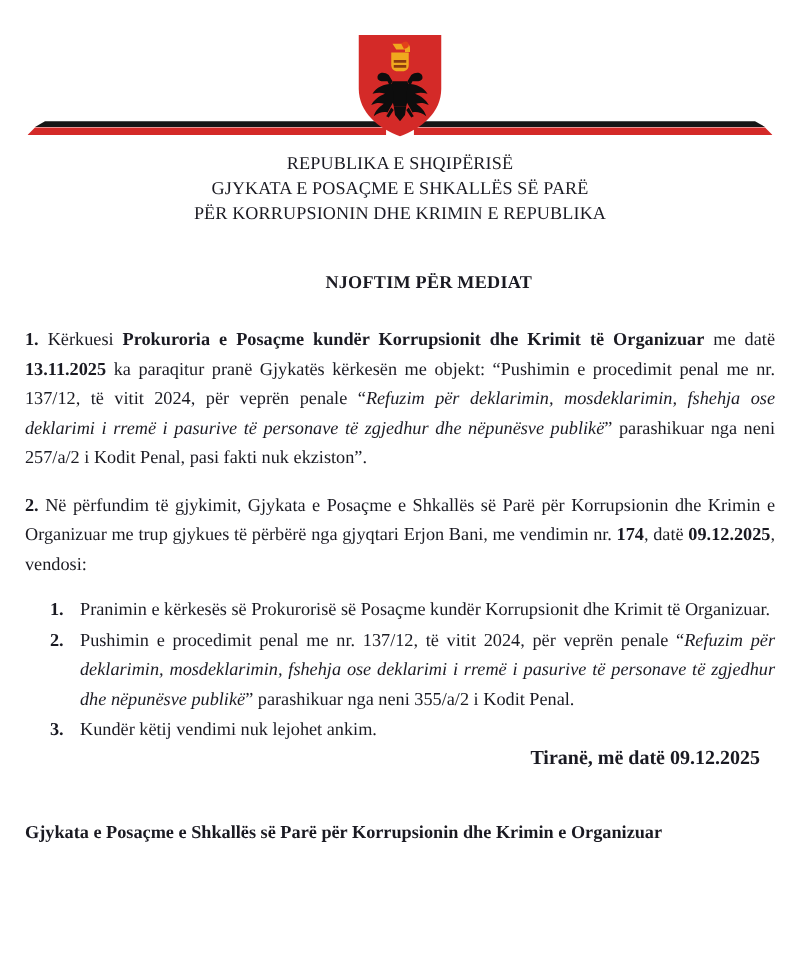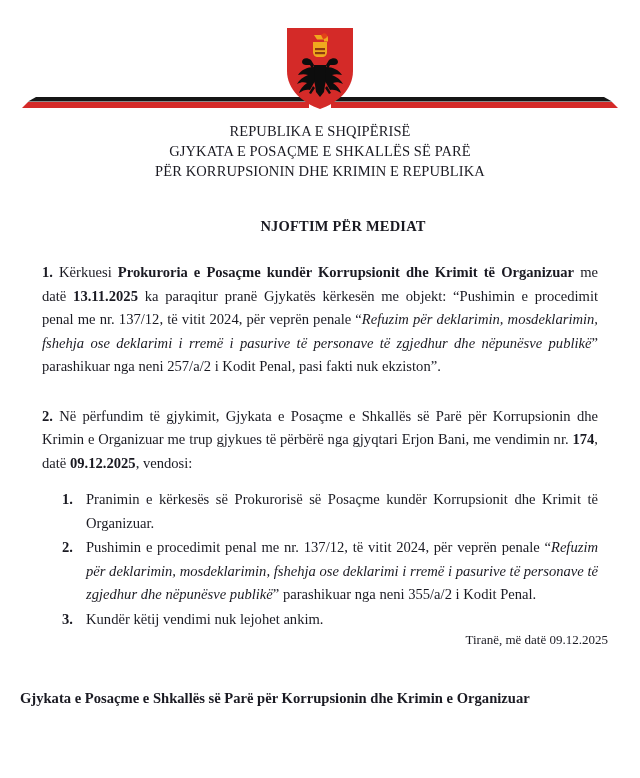--- a/index.html
+++ b/index.html
@@ -68,31 +68,31 @@
     font-weight: bold;
     font-size: 14.5px;
     margin: 0;
     padding-top: 37px;
     letter-spacing: 0.2px;
     padding-left: 46px;
   }
 
   
   .body-wrap {
-    padding: 0 42px;
+    padding: 0 20px;
     margin-top: 26px;
   }
   p.para {
     text-align: justify;
     font-size: 14.6px;
     line-height: 23.5px;
     margin: 0 0 0 0;
     text-justify: inter-word;
   }
-  p.para + p.para { margin-top: 26px; }
+  p.para + p.para { margin-top: 15px; }
   b, strong { font-weight: bold; }
   i, em { font-style: italic; }
 
   
   ol.decisions {
     list-style: none;
     margin: 13px 0 0 0;
     padding: 0 0 0 20px;
   }
   ol.decisions > li {
@@ -107,22 +107,22 @@
     position: absolute;
     left: 0;
     top: 0;
     font-weight: bold;
     width: 18px;
   }
 
   
   .place-date {
     text-align: right;
-    font-weight: normal;
-    font-size: 13px;
+    font-weight: bold;
+    font-size: 16px;
     padding: 0 32px;
   }
   .signature {
     font-weight: bold;
     font-size: 14.6px;
     margin-top: 42px;
     padding: 0 20px;
   }
 </style>
 </head>

